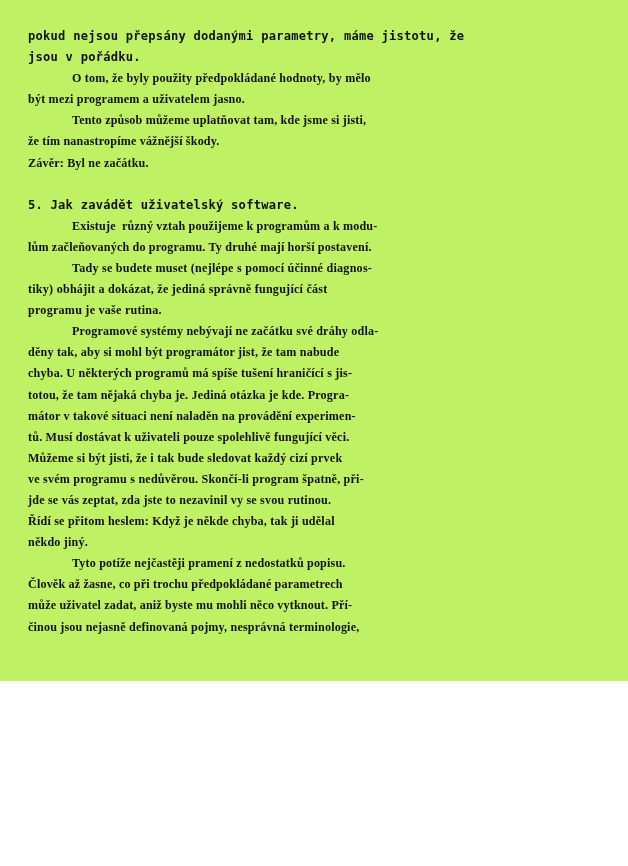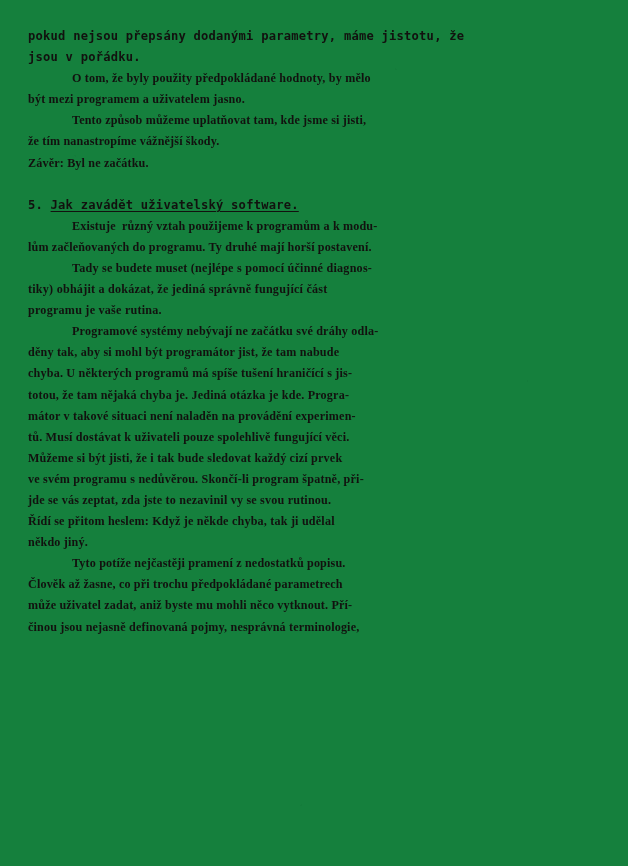--- a/index.html
+++ b/index.html
@@ -9,22 +9,22 @@
   }
   body {
     width: 628px;
     height: 866px;
     overflow: hidden;
     font-family: "DejaVu Sans Mono", monospace;
   }
   .page {
     position: relative;
     width: 628px;
-    height: 866px;
-    background: #15803d;
+    height: 681px;
+    background: #bef264;
     box-sizing: border-box;
     padding: 26px 30px 10px 28px;
   }
   
   .page::before {
     content: "";
     position: absolute;
     inset: 0;
     pointer-events: none;
     background:
@@ -63,21 +63,20 @@
     line-height: 21.1px;
     font-weight: 700;
     color: #12110f;
     letter-spacing: 0.2px;
     white-space: pre;
   }
   .section-heading .num {
     text-decoration: none;
   }
   .section-heading .ttl {
-    text-decoration: underline;
     text-underline-offset: 2px;
     text-decoration-thickness: 1px;
   }
   
   .body-text p:nth-child(odd) { letter-spacing: 0.24px; }
   .body-text p:nth-child(3n) { letter-spacing: 0.17px; }
 </style>
 </head>
 <body>
 

